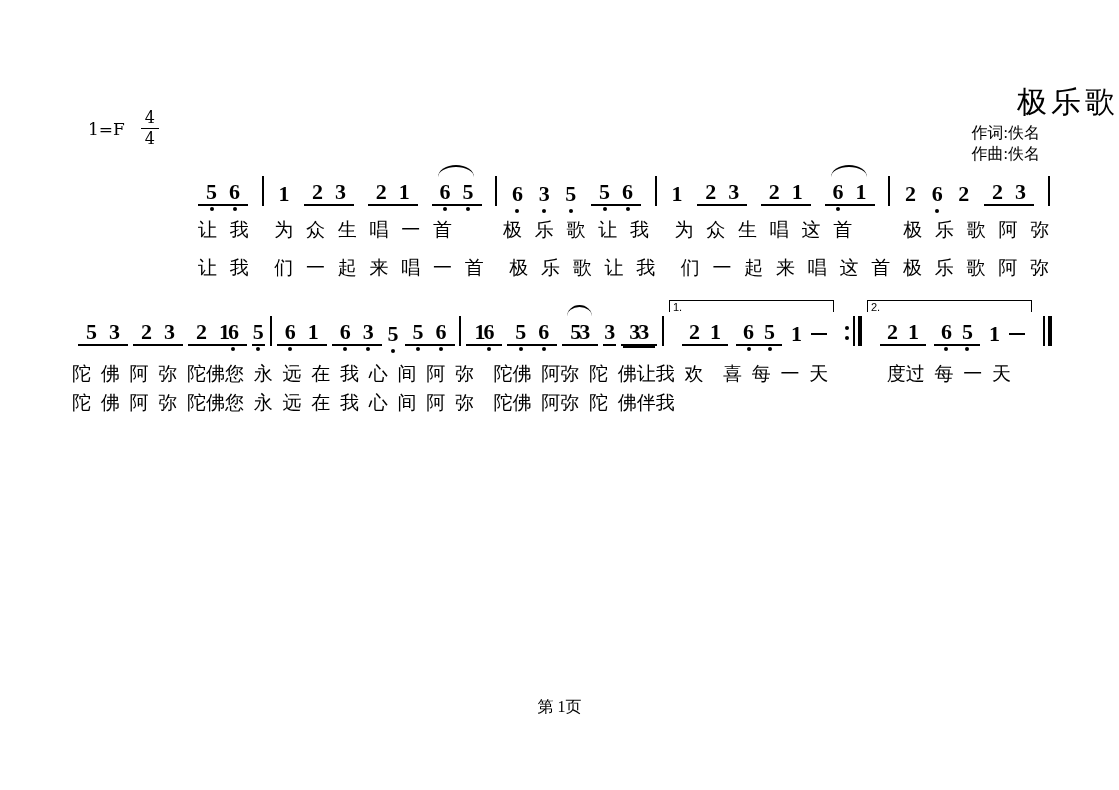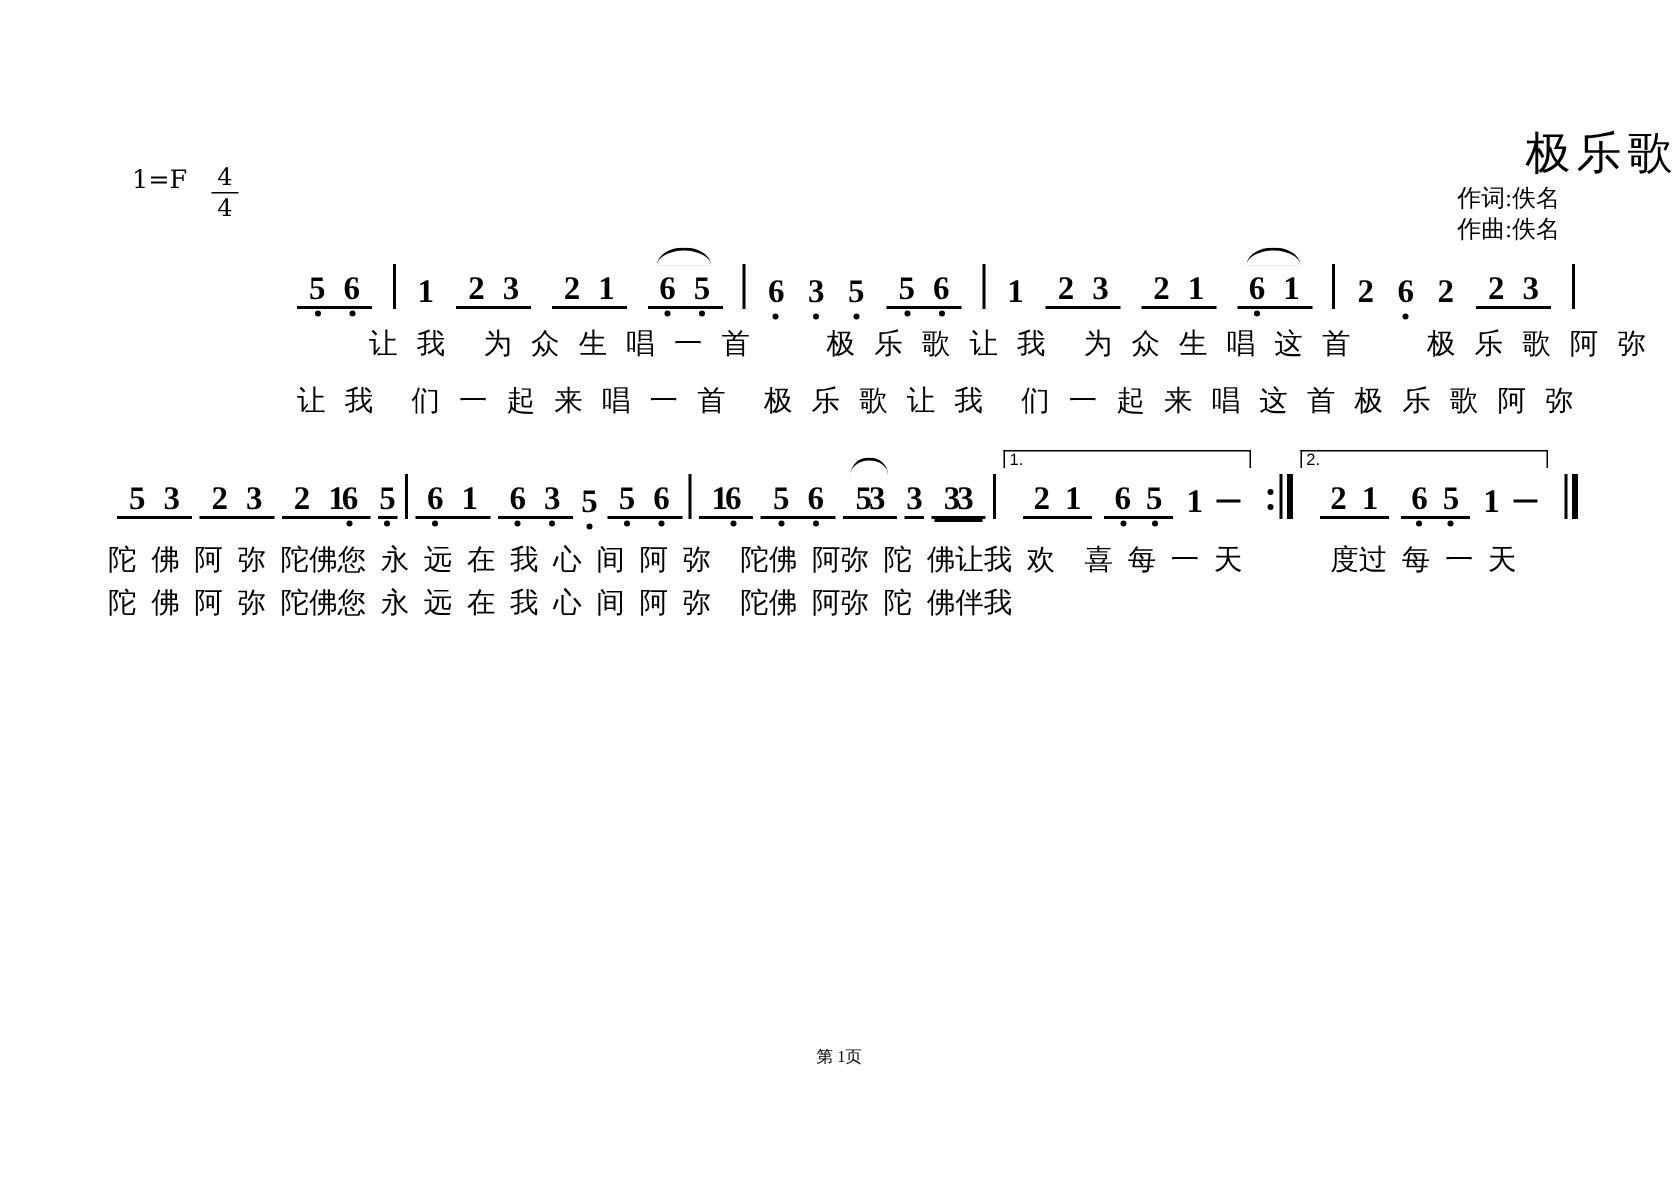--- a/index.html
+++ b/index.html
@@ -3,21 +3,21 @@
 <meta charset="utf-8">
 <style>
   * { margin:0; padding:0; box-sizing:border-box; }
   html,body { background:#ffffff; }
   body { font-family:"Liberation Serif", serif; color:#000; }
   .page { position:relative; width:1119px; height:790px; background:#ffffff; overflow:hidden; }
 
   .title { position:absolute; top:82px; left:0; width:100%; text-align:right;
            font-size:30px; font-weight:400; letter-spacing:4px; }
 
-  .keytime { position:absolute; left:88px; top:110px; display:flex; align-items:flex-start;
+  .keytime { position:absolute; left:88px; top:110px; display:flex; align-items:center;
              font-size:17px; font-family:"DejaVu Serif", serif; }
   .timesig { margin-left:16px; text-align:center; font-size:16px; line-height:16px; }
   .timesig .num { display:block; padding:0 4px 2px; }
   .timesig .den { display:block; border-top:1px solid #000; padding:2px 4px 0; }
 
   .credits { position:absolute; right:79px; top:122px; font-size:16px; line-height:21px; }
 
   .notes-row { position:absolute; display:flex; align-items:flex-end; justify-content:space-between; }
   .notes-row > * { flex-shrink:0; }
   #tokens-0 { left:198px; top:176px; width:852px; }
@@ -48,26 +48,26 @@
   .thin  { display:block; width:2px; height:30px; background:#000; }
   .thick { display:block; width:4px; height:30px; background:#000; margin-left:3px; }
 
   .volta { position:relative; display:inline-flex; align-items:flex-end; padding:0 9px; }
   .volta::before { content:""; position:absolute; left:0; right:6px; top:-19px; height:11px;
                    border:1px solid #000; border-bottom:none; }
   .vlabel { position:absolute; top:-18px; left:4px; font:11px "Liberation Sans", sans-serif; font-style:normal; }
   .volta .grp, .volta .note { margin:0 4px; }
 
   .lyrics { position:absolute; white-space:pre; font-size:19px; line-height:24px; }
-  #lyr-0-0 { left:198px; top:218px; word-spacing:8px;margin-left:48px; }
+  #lyr-0-0 { left:198px; top:218px; word-spacing:8px; }
   #lyr-0-1 { left:198px; top:246px; word-spacing:8px;margin-top:10px; }
   #lyr-1-0 { left:72px;  top:362px; word-spacing:5px; }
   #lyr-1-1 { left:72px;  top:391px; word-spacing:5px; }
 
-  .footer { position:absolute; top:697px; left:0; width:100%; text-align:center; font-size:11px; }
+  .footer { position:absolute; top:697px; left:0; width:100%; text-align:center; font-size:16px; }
 </style>
 </head>
 <body>
 
 <div class="page">
 
   <div class="title">极乐歌</div>
 
   <div class="keytime">
     <span>1=F</span>

